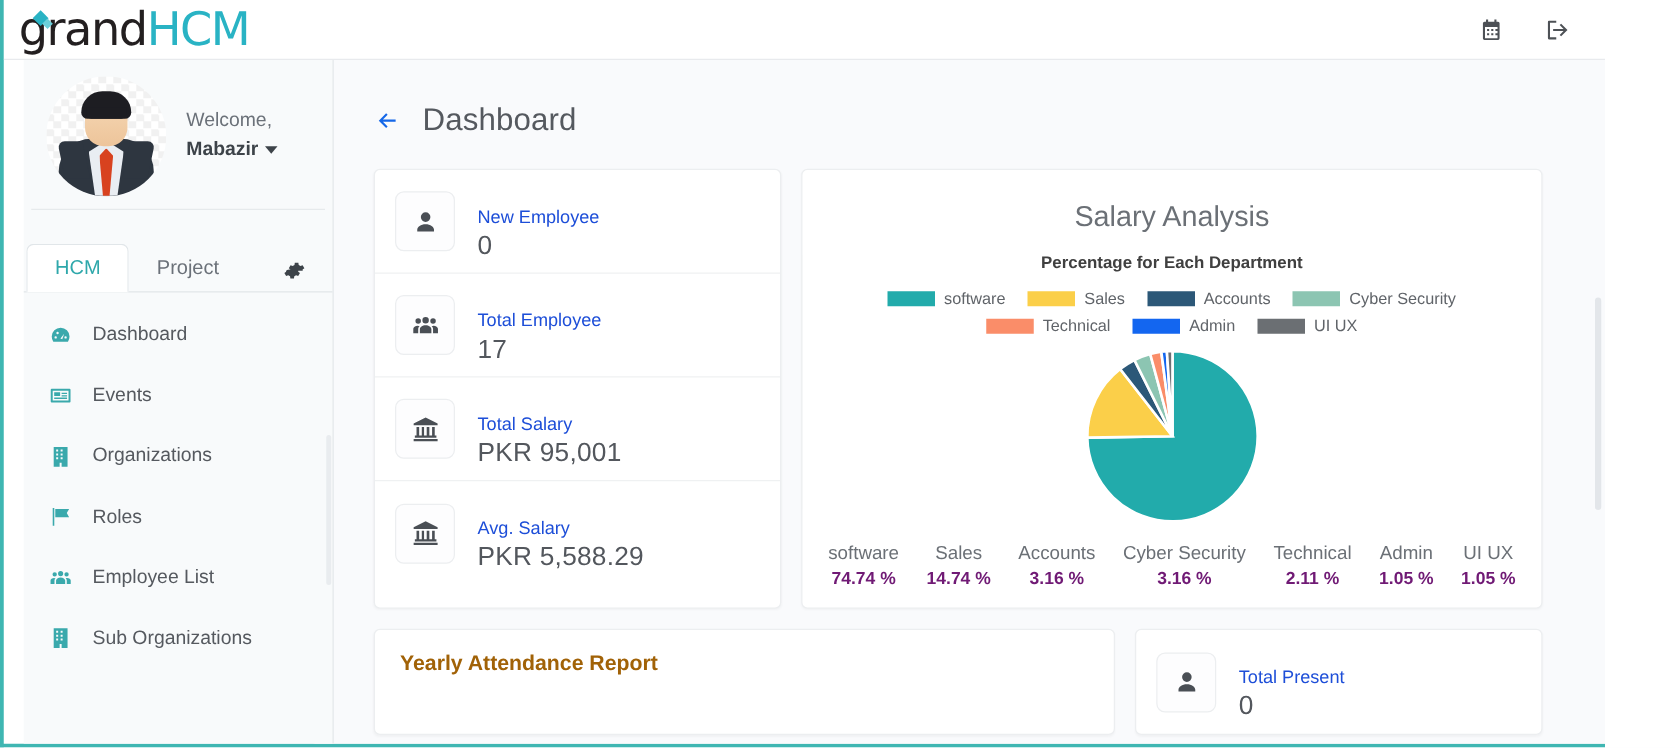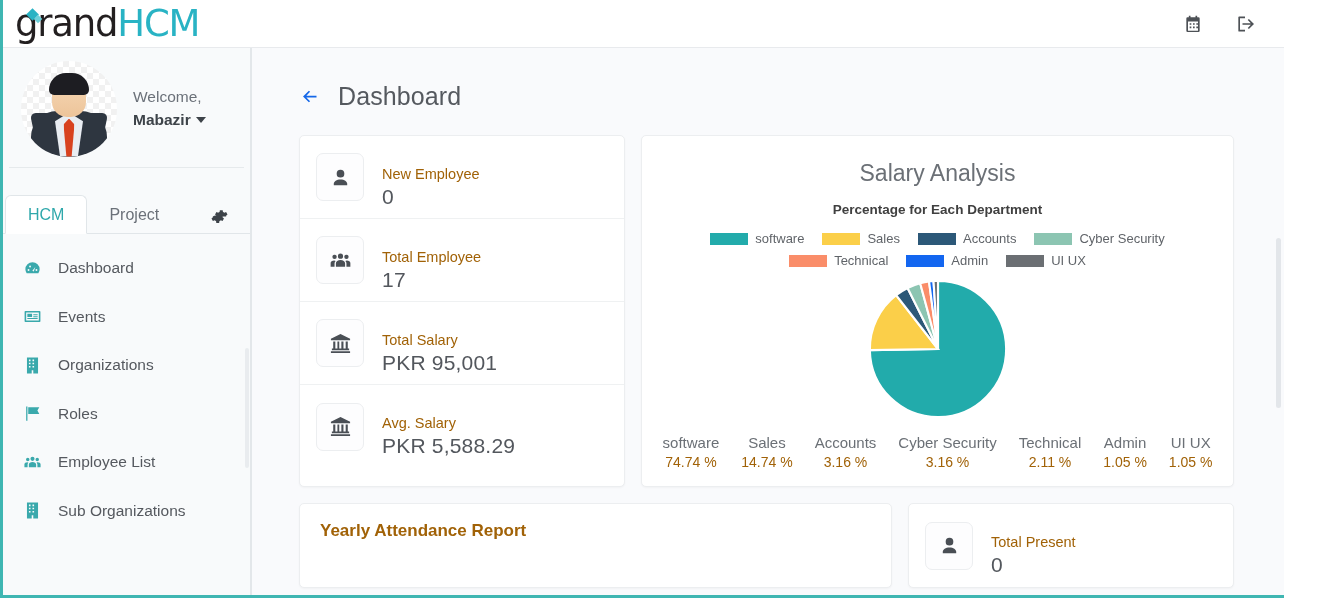--- a/index.html
+++ b/index.html
@@ -78,21 +78,21 @@
     align-items: center;
     justify-content: center;
     cursor: pointer;
   }
   .topbar-icon svg { width: 20px; height: 20px; fill: #4d5156; }
 
   
   .sidebar {
     position: absolute;
     top: 48px;
-    left: 0;
+    left: 16px;
     width: 248px;
     bottom: 0;
     background: #f8fafb;
     border-right: 1px solid #e3e7ea;
     z-index: 10;
   }
 
   .profile {
     display: flex;
     align-items: center;
@@ -294,21 +294,21 @@
     border: 1px solid #eceef0;
     border-radius: 7px;
     display: flex;
     align-items: center;
     justify-content: center;
     flex: none;
     margin-right: 18px;
     background: #fdfdfe;
   }
   .stat-ico svg { width: 23px; height: 23px; fill: #4a4f55; }
-  .stat-label { font-size: 14.5px; color: #a16207; margin-bottom: 3px; margin-top: 20px; }
+  .stat-label { font-size: 14.5px; color: #1d4ed8; margin-bottom: 3px; margin-top: 20px; }
   .stat-value { font-size: 21px; color: #53575d; letter-spacing: 0.2px; }
 
   
   .chart-card {
     flex: 1;
     padding: 14px 16px 16px 16px;
     display: flex;
     flex-direction: column;
     align-items: center;
     min-width: 0;
@@ -347,21 +347,21 @@
 
   .pie-labels {
     display: flex;
     justify-content: center;
     gap: 22px;
     margin-top: 14px;
     width: 100%;
   }
   .pie-label { text-align: center; }
   .pie-label .pl-name { font-size: 15px; color: #6b7076; margin-bottom: 3px; white-space: nowrap; }
-  .pie-label .pl-val { font-size: 14px; color: #a16207; font-weight: normal; white-space: nowrap; }
+  .pie-label .pl-val { font-size: 14px; color: #701a75; font-weight: bold; white-space: nowrap; }
 
   
   .row-bottom { margin-top: 16px; }
   .attendance-card {
     flex: 1;
     padding: 17px 20px;
     min-height: 76px;
     min-width: 0;
   }
   .attendance-title {

